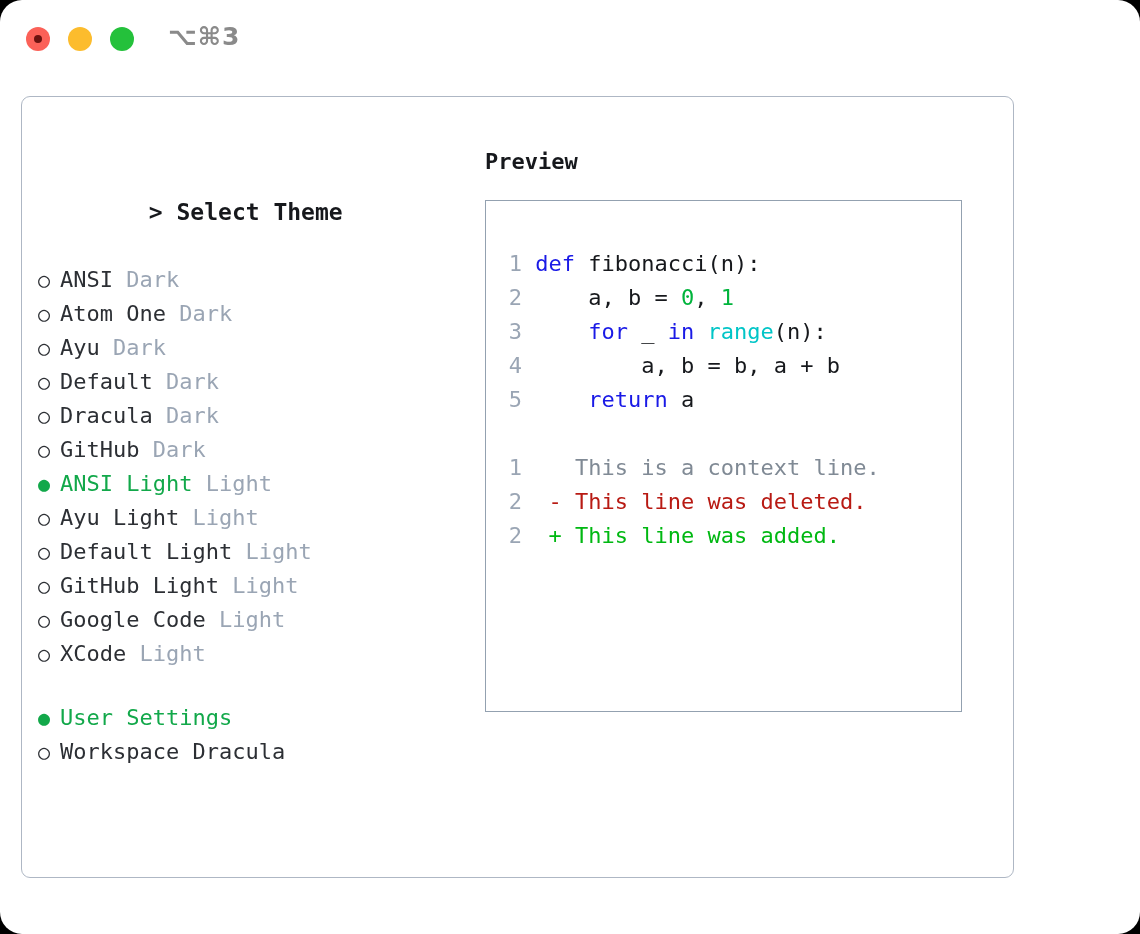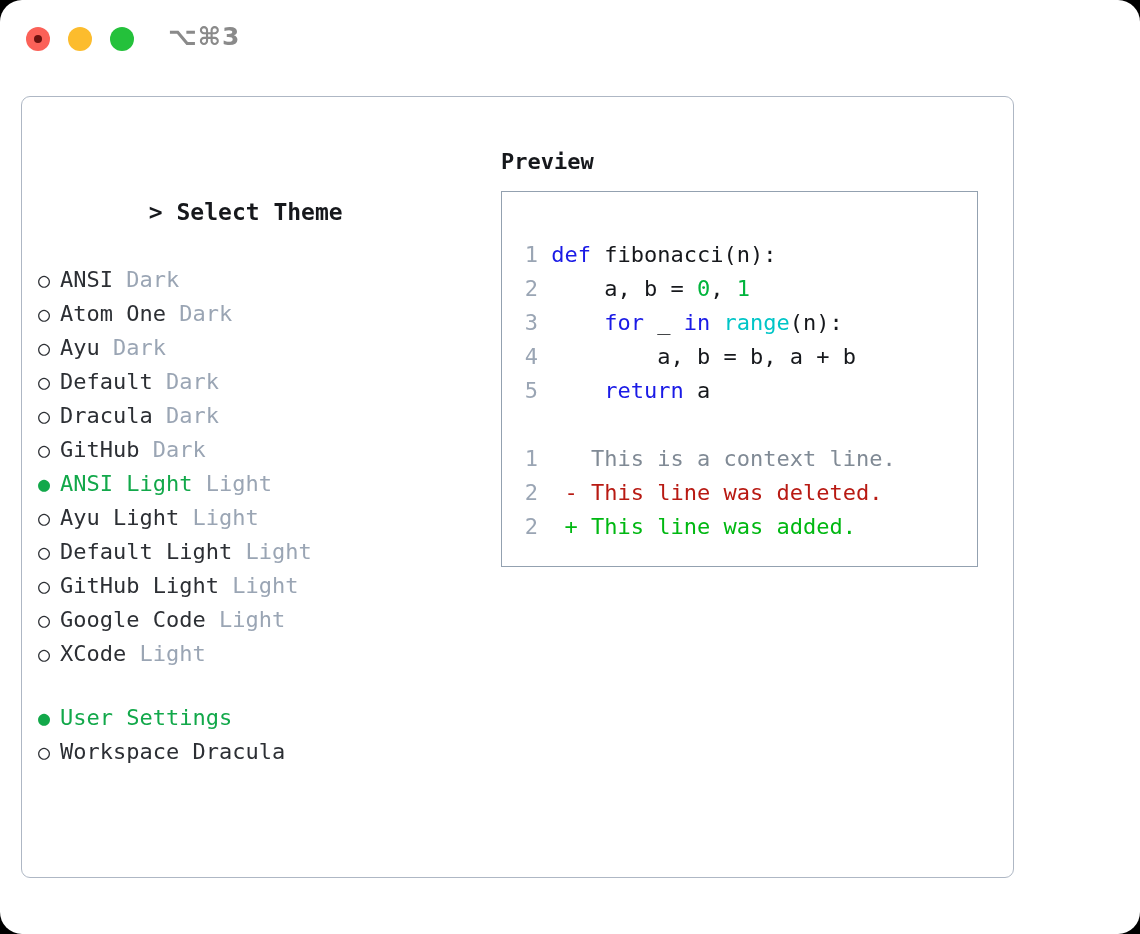--- a/index.html
+++ b/index.html
@@ -135,34 +135,34 @@
     margin-top: 30px;
     font-size: 22px;
     line-height: 34px;
     color: #9aa5b4;
     width: 400px;
   }
 
   
   .right-col {
     position: absolute;
-    left: 479px;
+    left: 463px;
     top: 48px;
     width: 500px;
   }
   .preview-title {
     font-size: 22px;
     font-weight: bold;
     color: #16181c;
     line-height: 34px;
   }
   .preview-box {
-    margin-top: 12px;
+    margin-top: 21px;
     width: 477px;
-    height: 376px;
+    height: 512px;
     border: 1.8px solid #93a1b0;
     box-sizing: border-box;
     background: #ffffff;
     position: relative;
   }
   .code-area {
     position: absolute;
     left: 12px;
     top: 46px;
     right: 6px;

